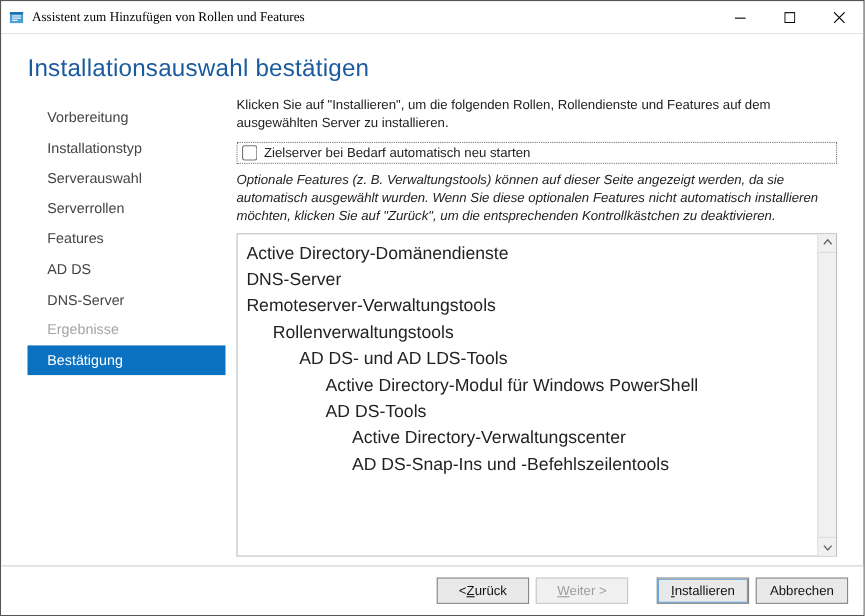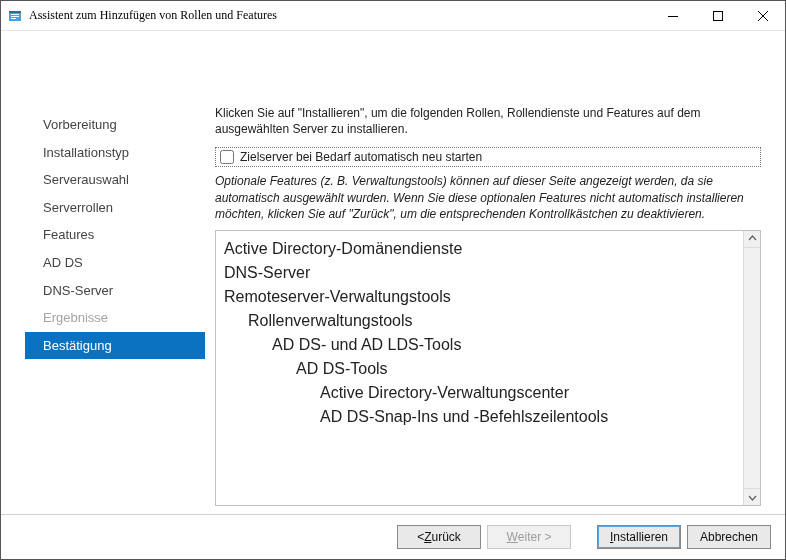--- a/index.html
+++ b/index.html
@@ -12,21 +12,21 @@
   .titlebar .tb-spacer { flex: 1; }
   .titlebar .tb-btn { width: 45px; height: 30px; display: flex; align-items: center; justify-content: center; }
   .titlebar svg { display:block; }
 
   
   .headerarea { padding: 18px 24px 12px 24px; display: flex; align-items: flex-end; }
   .headerarea .page-heading { font-size: 22px; font-weight: 400; color: #1a5a9e; letter-spacing: 0.2px; }
   .headerarea .meta { margin-left: auto; text-align: right; font-size: 11px; color: #555; line-height: 1.3; }
 
   
-  .main { flex:1; display:flex; padding: 0 24px 8px 24px; overflow:hidden; min-height:0;margin-top:44px; }
+  .main { flex:1; display:flex; padding: 0 24px 8px 24px; overflow:hidden; min-height:0; }
   .sidebar { width: 180px; padding-top: 6px; }
   .sidebar .navitem { font-size: 13px; color: #444; padding: 6px 10px 6px 14px; border-left: 4px solid transparent; line-height: 1.2; }
   .sidebar .navitem.active { background: #0b72c2; color: #fff; }
   .sidebar .navitem.disabled { color: #a4a4a4; }
   .sidebar .navitem + .navitem { margin-top: 0; }
 
   .content { flex:1; display:flex; flex-direction:column; min-width:0; padding-left: 10px; }
   .intro { font-size: 12px; color: #222; line-height: 1.35; margin-bottom: 10px; }
   .chkrow { display:flex; align-items:center; border: 1px dotted #777; padding: 2px 4px; margin-bottom: 6px; }
   .chkrow input { margin-right: 6px; width:14px; height:14px; }
@@ -83,20 +83,21 @@
       </svg>
   </div>
   <div class="tb-btn">
     <svg width="10" height="10" viewBox="0 0 10 10">
         <path d="M0 0 L10 10 M10 0 L0 10" stroke="#000" stroke-width="1"></path>
       </svg>
   </div>
 </div>
 
 <div class="headerarea">
+  <div class="page-heading">Installationsauswahl bestätigen</div>
 </div>
 
 <div class="main">
 
   <div class="sidebar">
     <div class="navitem">Vorbereitung</div>
     <div class="navitem">Installationstyp</div>
     <div class="navitem">Serverauswahl</div>
     <div class="navitem">Serverrollen</div>
     <div class="navitem">Features</div>
@@ -116,20 +117,21 @@
 
     <div class="note">Optionale Features (z. B. Verwaltungstools) können auf dieser Seite angezeigt werden, da sie automatisch ausgewählt wurden. Wenn Sie diese optionalen Features nicht automatisch installieren möchten, klicken Sie auf "Zurück", um die entsprechenden Kontrollkästchen zu deaktivieren.</div>
 
     <div class="listbox">
       <div class="listcontent">
         <div class="lvl0">Active Directory-Domänendienste</div>
         <div class="lvl0">DNS-Server</div>
         <div class="lvl0">Remoteserver-Verwaltungstools</div>
         <div class="lvl1">Rollenverwaltungstools</div>
         <div class="lvl2">AD DS- und AD LDS-Tools</div>
+        <div class="lvl3">Active Directory-Modul für Windows PowerShell</div>
         <div class="lvl3">AD DS-Tools</div>
         <div class="lvl4">Active Directory-Verwaltungscenter</div>
         <div class="lvl4">AD DS-Snap-Ins und -Befehlszeilentools</div>
       </div>
       <div class="scrollbar">
         <div class="sbbtn up">
           <svg width="9" height="9" viewBox="0 0 9 9">
               <path d="M1 6 L4.5 2 L8 6" fill="none" stroke="#606060" stroke-width="1.2"></path>
             </svg>
         </div>

